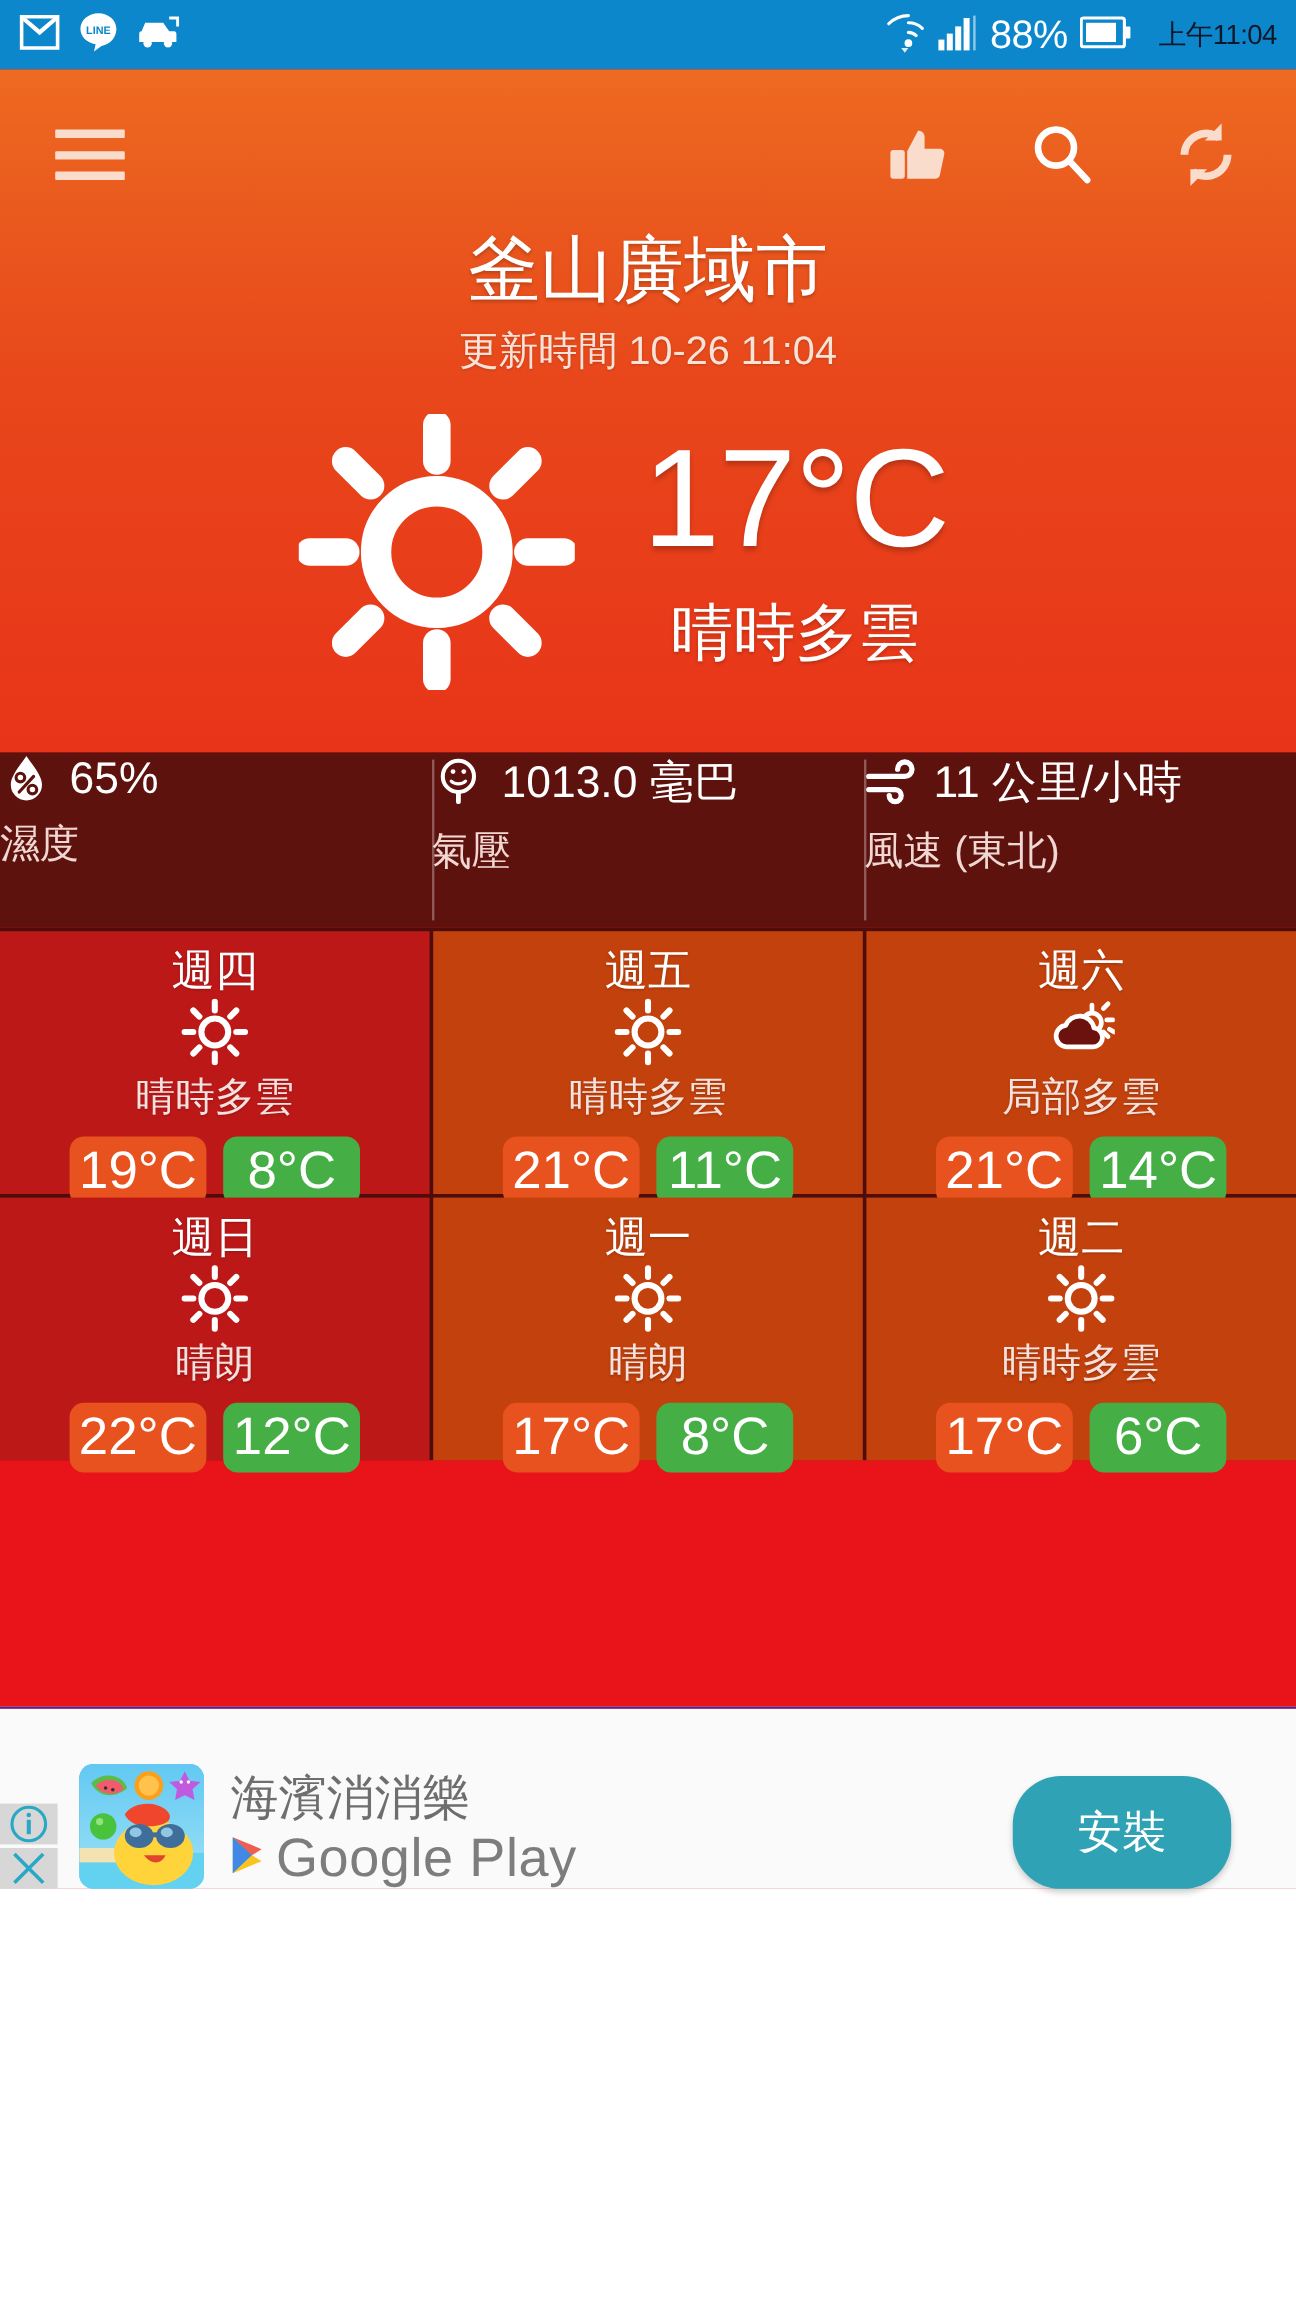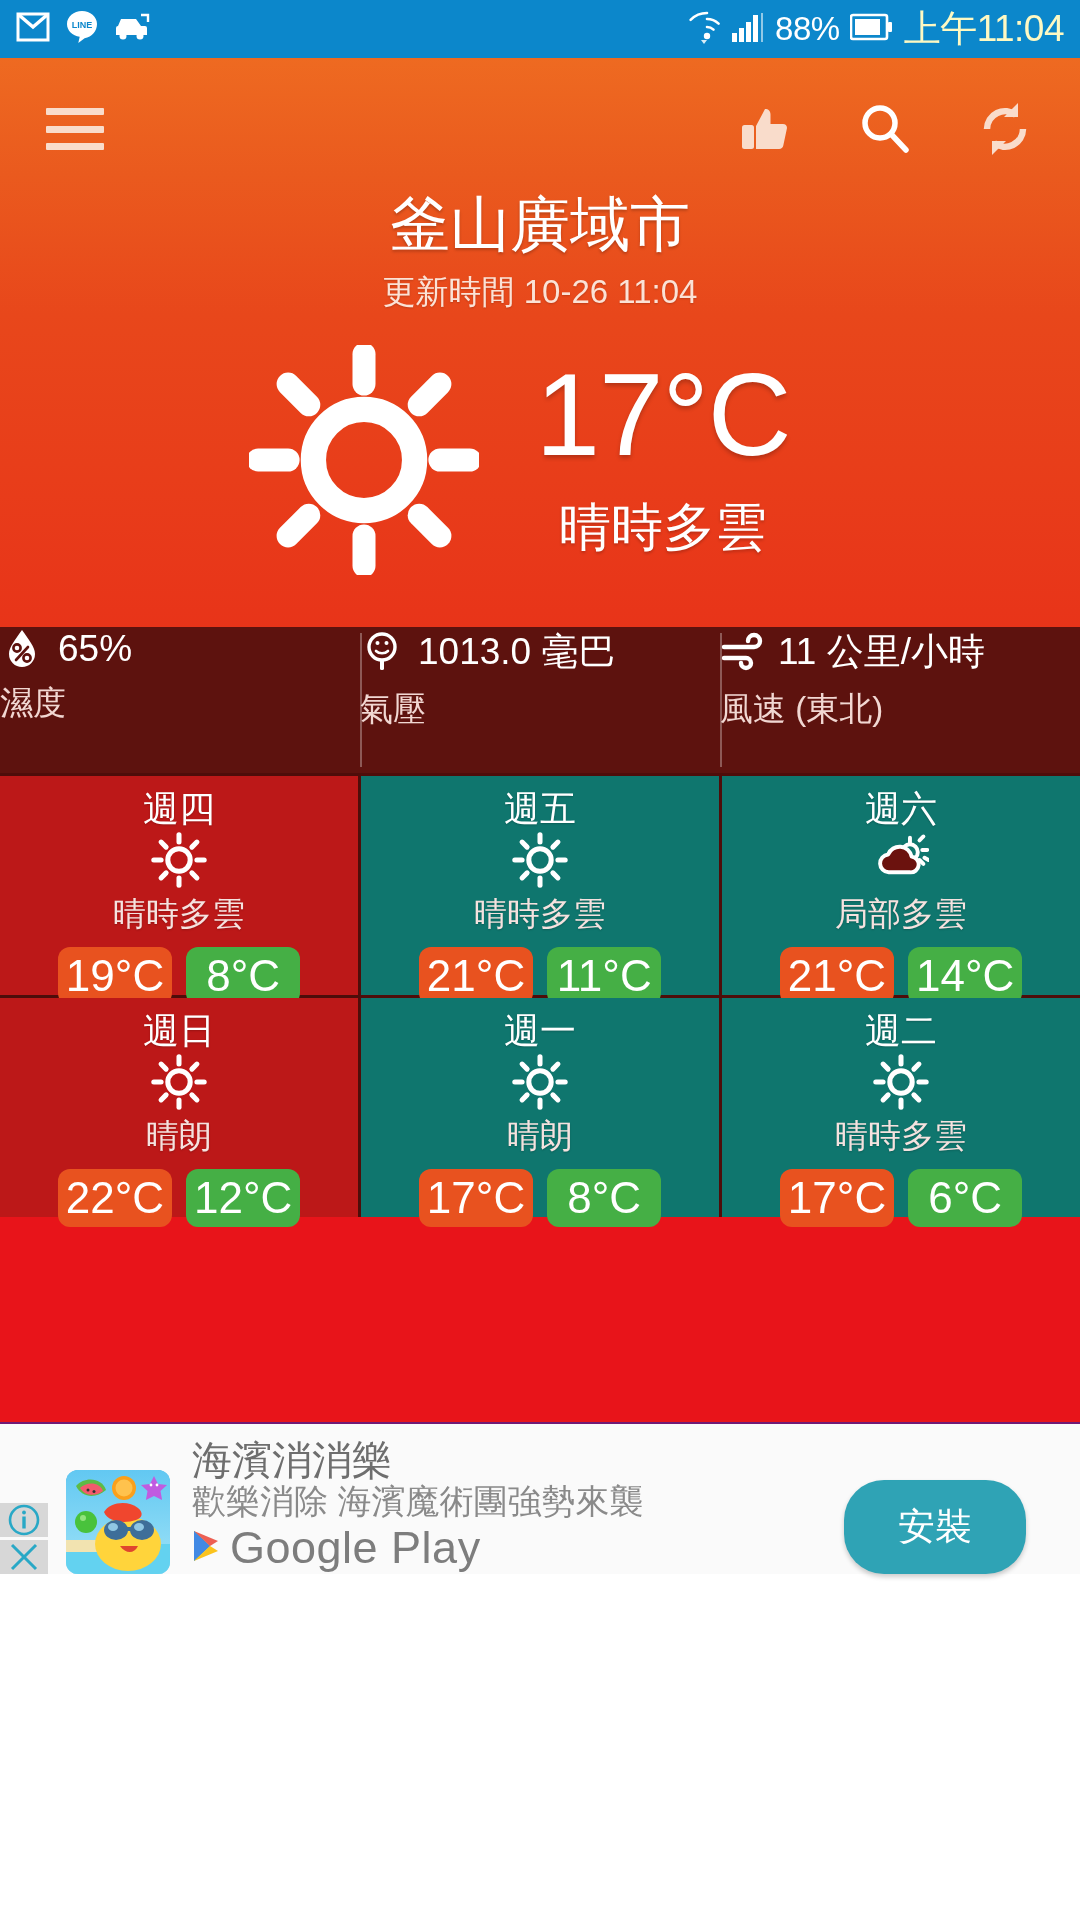--- a/index.html
+++ b/index.html
@@ -36,25 +36,25 @@
   .status-left { display: flex; align-items: center; gap: 16px; }
   .status-right { display: flex; align-items: center; gap: 10px; }
   .sb-icon { display: block; }
   .battery-text {
     color: #ffffff;
     font-size: 33px;
     font-weight: 500;
     letter-spacing: -0.5px;
   }
   .clock-text {
-    color: #fef9c3;
-    font-size: 37px;
+    color: #0f172a;
+    font-size: 23px;
     font-weight: 500;
     letter-spacing: -0.5px;
-    margin-left: 0;
+    margin-left: 12px;
   }
 
   
   .header {
     flex: 0 0 auto;
     background: linear-gradient(180deg, #EE6A21 0%, #EA5A1E 45%, #E8471B 100%);
     padding-top: 26px;
     position: relative;
   }
   .header-bar {
@@ -180,21 +180,21 @@
   }
   .fc-cell {
     display: flex;
     flex-direction: column;
     align-items: center;
     justify-content: flex-start;
     padding-top: 14px;
     position: relative;
   }
   .fc-cell.bright { background: #BC1818; }
-  .fc-cell.dark   { background: #0f766e; }
+  .fc-cell.dark   { background: #c2410c; }
   .fc-day {
     color: #ffffff;
     font-size: 36px;
     font-weight: 400;
     line-height: 1.05;
     text-shadow: 0 1px 2px rgba(0,0,0,0.2);
   }
   .fc-icon { width: 56px; height: 56px; margin-top: 4px; }
   .fc-desc {
     color: #F5E2DF;
@@ -678,21 +678,20 @@
         <ellipse cx="76" cy="60" rx="12" ry="10" fill="#3E6E99"></ellipse>
         <rect x="60" y="57" width="8" height="4" fill="#3E6E99"></rect>
         <ellipse cx="47" cy="57" rx="5" ry="4" fill="#9FD7F0" opacity=".85"></ellipse>
         <ellipse cx="73" cy="57" rx="5" ry="4" fill="#9FD7F0" opacity=".85"></ellipse>
         <path d="M54 76c6 8 14 8 18 0z" fill="#E0452E"></path>
       </svg>
     </div>
 
     <div class="ad-text">
       <div class="ad-title">海濱消消樂</div>
-      <div class="ad-sub">歡樂消除 海濱魔術團強勢來襲</div>
       <div class="ad-store">
         <span>
           <svg width="30" height="34" viewBox="0 0 30 34">
             <path d="M2 2l16 15L2 32z" fill="#34A853"></path>
             <path d="M2 2l16 15L2 32z" fill="none"></path>
             <path d="M2 2l16 15L2 32V2z" fill="#4285F4" opacity=".9"></path>
             <path d="M18 17l8-5-24-10z" fill="#EA4335" opacity=".85"></path>
             <path d="M18 17l8 5-24 10z" fill="#FBBC04" opacity=".9"></path>
           </svg>
         </span>

